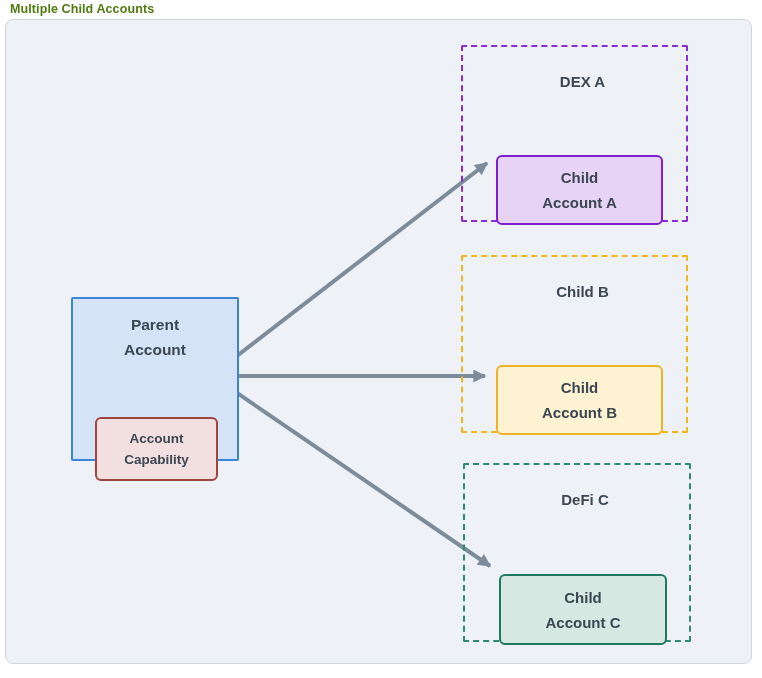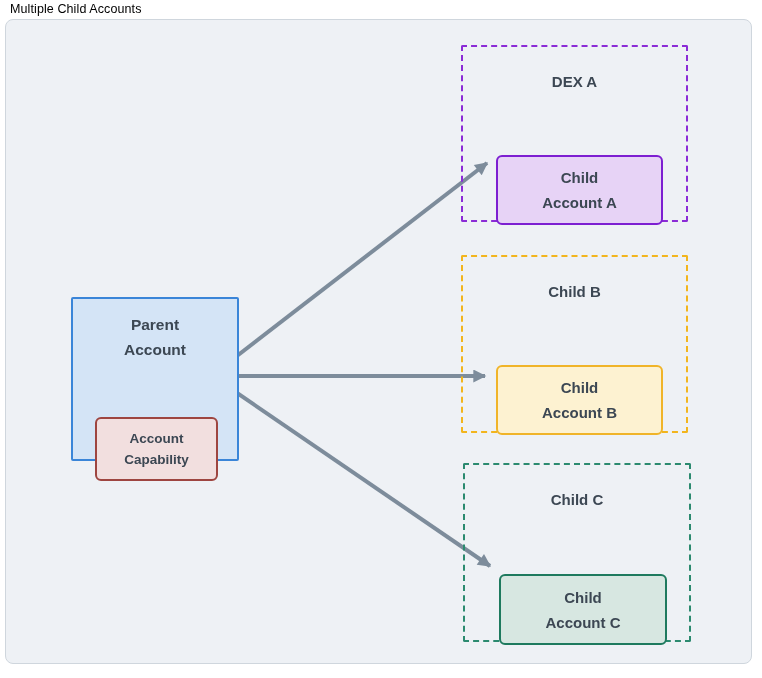--- a/index.html
+++ b/index.html
@@ -5,21 +5,21 @@
   * { margin: 0; padding: 0; box-sizing: border-box; }
   html, body {
     width: 762px; height: 678px;
     background: #ffffff;
     font-family: "Liberation Sans", "DejaVu Sans", sans-serif;
     position: relative;
     overflow: hidden;
   }
   .diagram-title {
     position: absolute; left: 10px; top: 2px;
-    font-size: 12.5px; font-weight: 400; color: #000000;
+    font-size: 12.5px; font-weight: 700; color: #4d7c0f;
     letter-spacing: 0.1px;
     text-align: right;
   }
   .frame {
     position: absolute; left: 5px; top: 19px;
     width: 747px; height: 645px;
     background: #eef1f5;
     border: 1px solid #cfd6dd;
     border-radius: 8px;
   }
@@ -55,21 +55,21 @@
     background: #f2dfdf;
     border: 2px solid #9e4540;
     font-size: 13.5px; line-height: 21px;
   }
   .group {
     position: absolute;
     border: 2px dashed transparent;
     border-radius: 2px;
   }
   .group-label {
-    position: absolute; left: 0; top: 26px; width: 100%;
+    position: absolute; left: 8px; top: 26px; width: 100%;
     text-align: center;
     font-size: 15px; line-height: 18px;
     font-weight: 600; color: #3c4753;
   }
   .child-box {
     font-size: 15px; line-height: 25px;
   }
   .group-a { left: 455px; top: 25px;  width: 227px; height: 177px; border-color: #8b2bd6; }
   .group-b { left: 455px; top: 235px; width: 227px; height: 178px; border-color: #f2b51d; }
   .group-c { left: 457px; top: 443px; width: 228px; height: 179px; border-color: #2b8a6f; }
@@ -108,18 +108,18 @@
 Account A</div>
   </div>
 
   <div class="group group-b">
     <div class="group-label">Child B</div>
     <div class="node child-box child-b">Child
 Account B</div>
   </div>
 
   <div class="group group-c">
-    <div class="group-label">Child C</div>
+    <div class="group-label">DeFi C</div>
     <div class="node child-box child-c">Child
 Account C</div>
   </div>
 
 </div>
 
 </body></html>

